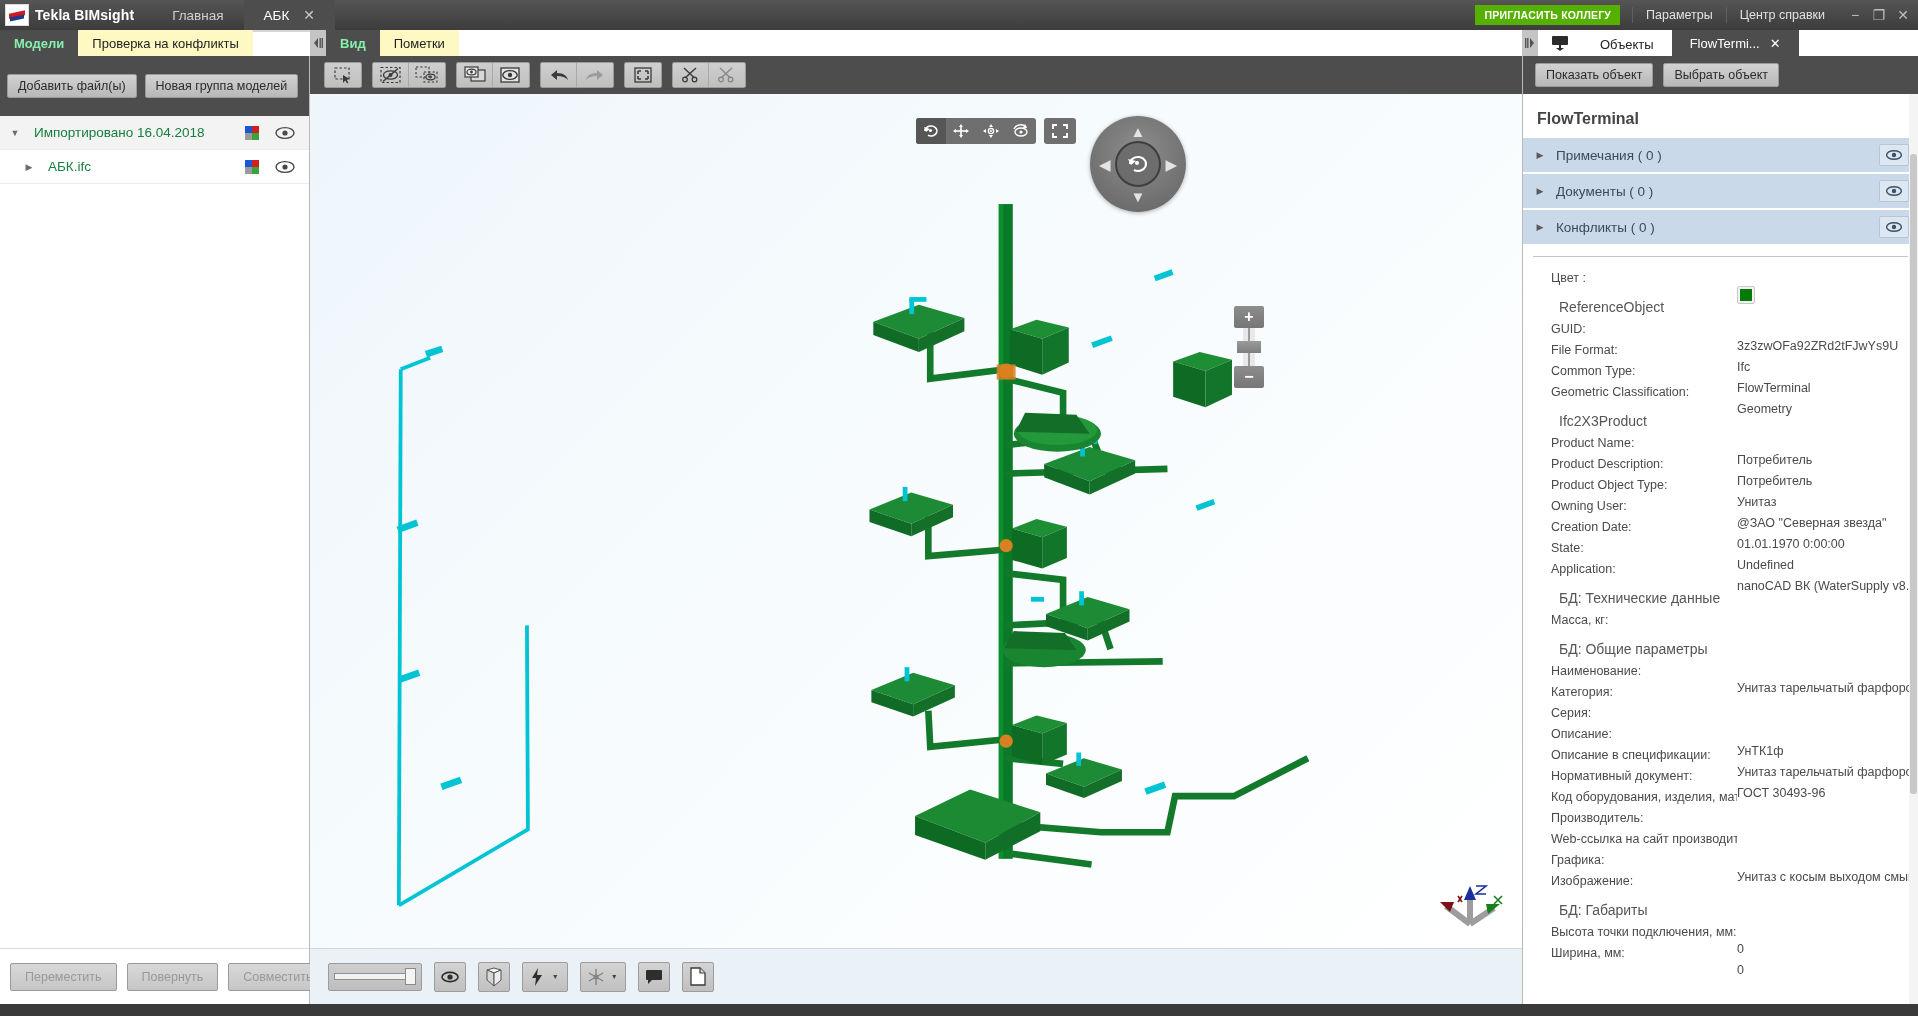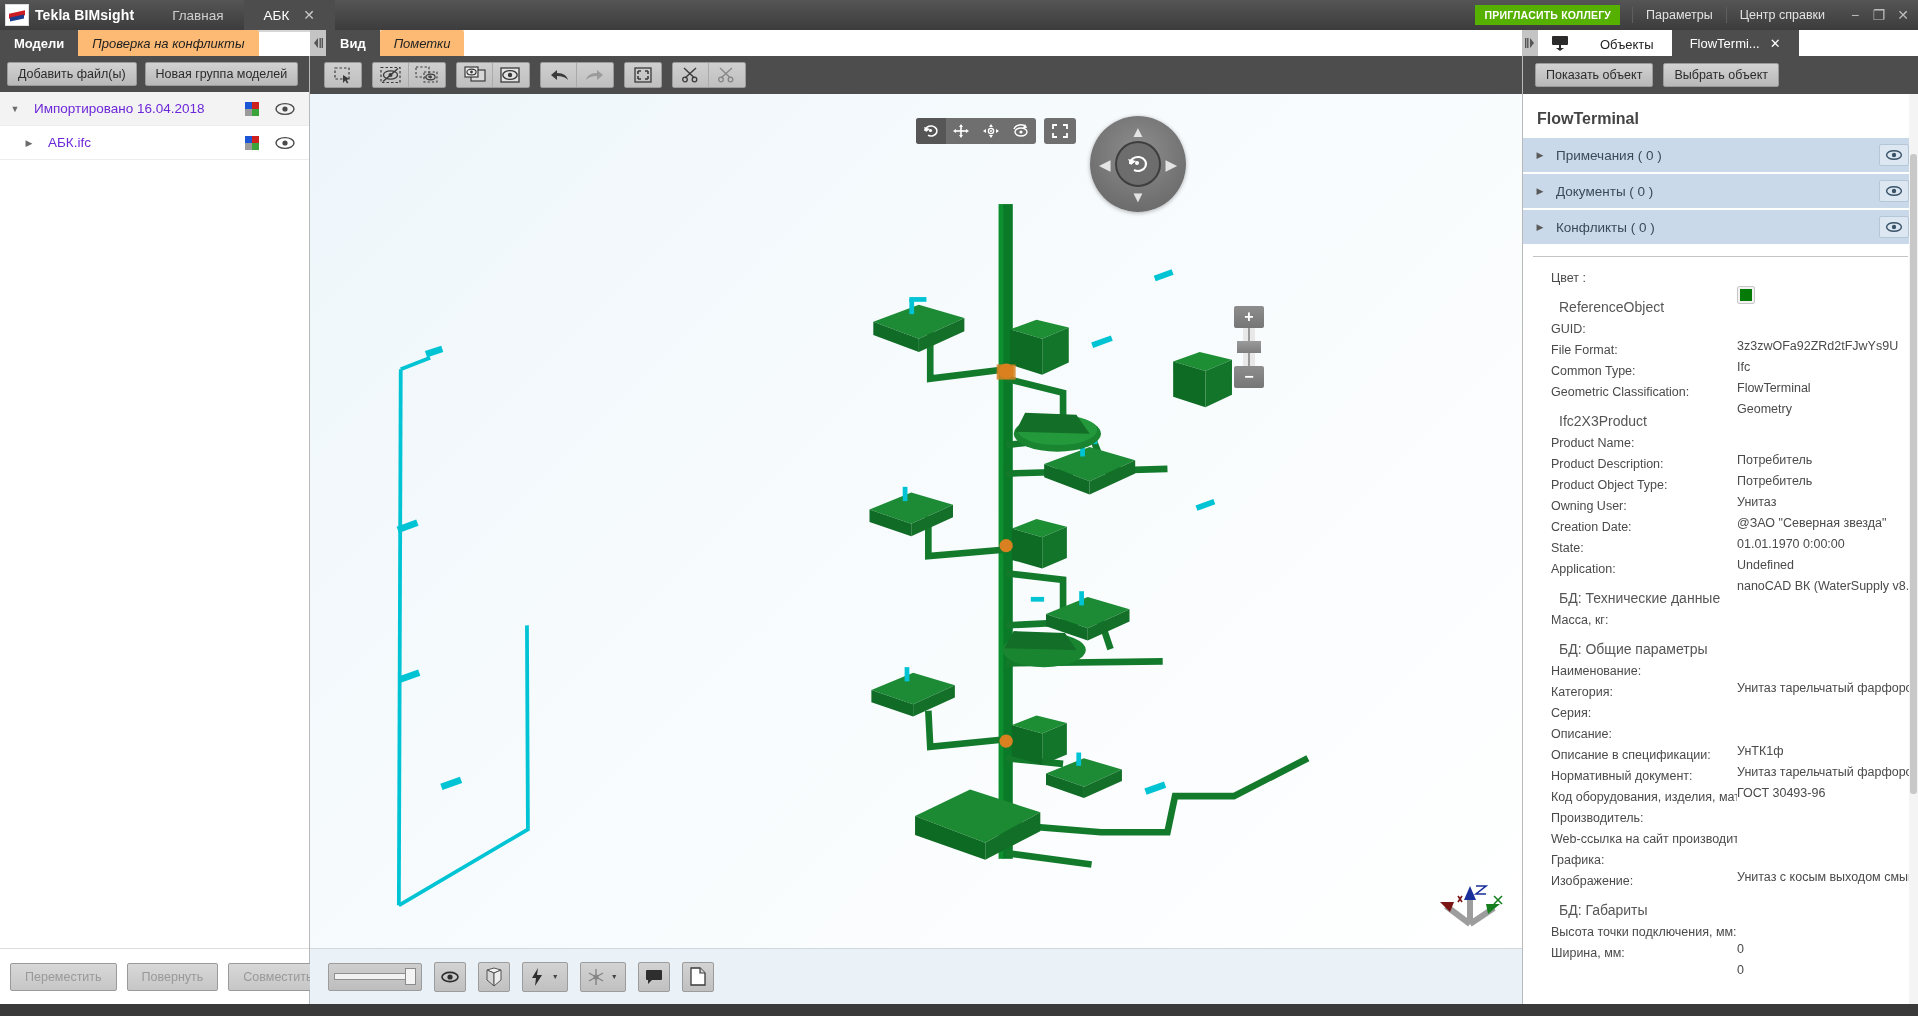--- a/index.html
+++ b/index.html
@@ -36,49 +36,49 @@
   .title-right { margin-left:auto; display:flex; align-items:center; padding-right:8px; }
   .invite { background:#56b000; color:#fff; font-size:10.5px; font-weight:bold; padding:4px 9px; letter-spacing:.2px; margin-right:12px; }
   .tr-link { color:#e2e2e2; font-size:12.5px; padding:0 13px; border-left:1px solid #5e5e5e; line-height:16px; }
   .wbtns { display:flex; align-items:center; margin-left:10px; gap:10px; color:#bdbdbd; }
   .wbtn { font-size:14px; width:14px; text-align:center; line-height:14px; }
 
   
   .row2 { height:26px; flex:0 0 26px; background:#e9e9e9; display:flex; position:relative; }
   .leftpane-tabs { width:310px; background:#d6d6d6; display:flex; align-items:stretch; }
   .ltab { font-size:13px; display:flex; align-items:center; padding:0 14px; color:#222; }
-  .ltab.active { background:#4d4d4d; color:#ffffff; font-weight:bold; }
-  .ltab.inactive { background:#fdba74; color:#222; margin-top:0; border-top-left-radius:2px; border-top-right-radius:2px;font-style:italic; }
+  .ltab.active { background:#4d4d4d; color:#86efac; font-weight:bold; }
+  .ltab.inactive { background:#fef9c3; color:#222; margin-top:0; border-top-left-radius:2px; border-top-right-radius:2px; }
   .leftpane-tabs .spacer { flex:1; background:#fff; margin-top:2px;}
   .collapse-handle { width:16px; background:#c4c4c4; display:flex; align-items:center; justify-content:center; }
   .center-tabs { flex:1; background:#fff; display:flex; align-items:stretch; }
   .rightpane-tabs { width:396px; background:#fff; display:flex; align-items:stretch; }
   .rbar-icon { width:44px; display:flex; align-items:center; justify-content:center; }
   .rtab { font-size:13px; display:flex; align-items:center; padding:0 18px; color:#222;}
   .rtab.active { background:#4d4d4d; color:#fff; }
   .rtab .x { margin-left:10px; font-size:13px; }
 
   
   .main { flex:1; display:flex; min-height:0; }
 
   
   .leftpanel { width:310px; background:#fff; display:flex; flex-direction:column; border-right:1px solid #b9b9b9;}
-  .lp-toolbar { background:#4d4d4d; padding:6px 7px; display:flex; gap:8px; flex:0 0 auto;}
+  .lp-toolbar { background:#4d4d4d; padding:18px 7px; display:flex; gap:8px; flex:0 0 auto;}
   .gbtn {
     background:linear-gradient(to bottom,#d2d2d2,#b8b8b8);
     border:1px solid #9a9a9a; border-radius:2px; color:#2b2b2b;
     font-size:12.5px; padding:4px 10px; line-height:14px;
   }
   .gbtn.disabled { color:#999; background:linear-gradient(to bottom,#d8d8d8,#c6c6c6); }
   .lp-list { flex:1; overflow:hidden; }
   .lp-row { display:flex; align-items:center; height:34px; padding:0 8px; border-bottom:1px solid #ededed; }
   .lp-row.alt { background:#f3f3f3; }
   .lp-row.indent .caret { margin-left:14px; }
   .caret { width:14px; color:#6c6c6c; font-size:9px; text-align:center; }
-  .lp-label { flex:1; font-size:13.5px; color:#6d28d9; padding-left:12px; }
+  .lp-label { flex:1; font-size:13.5px; color:#15803d; padding-left:12px; }
   .mini-color { width:14px; height:14px; display:grid; grid-template-columns:7px 7px; grid-template-rows:7px 7px; margin-right:16px;}
   .mini-color i { display:block; }
   .eye { width:20px; height:14px; position:relative; margin-right:6px; }
   .eye svg { display:block; }
   .lp-bottom { flex:0 0 56px; background:#fff; display:flex; align-items:center; gap:10px; padding:0 10px; border-top:1px solid #dcdcdc;}
   .lp-bottom .gbtn { padding:6px 14px; }
 
   
   .viewport { flex:1; position:relative; background:#fff; display:flex; flex-direction:column; min-width:0;}
   .vp-toolbar { background:#4d4d4d; height:38px; flex:0 0 38px; display:flex; align-items:center; padding-left:14px; gap:10px;}

